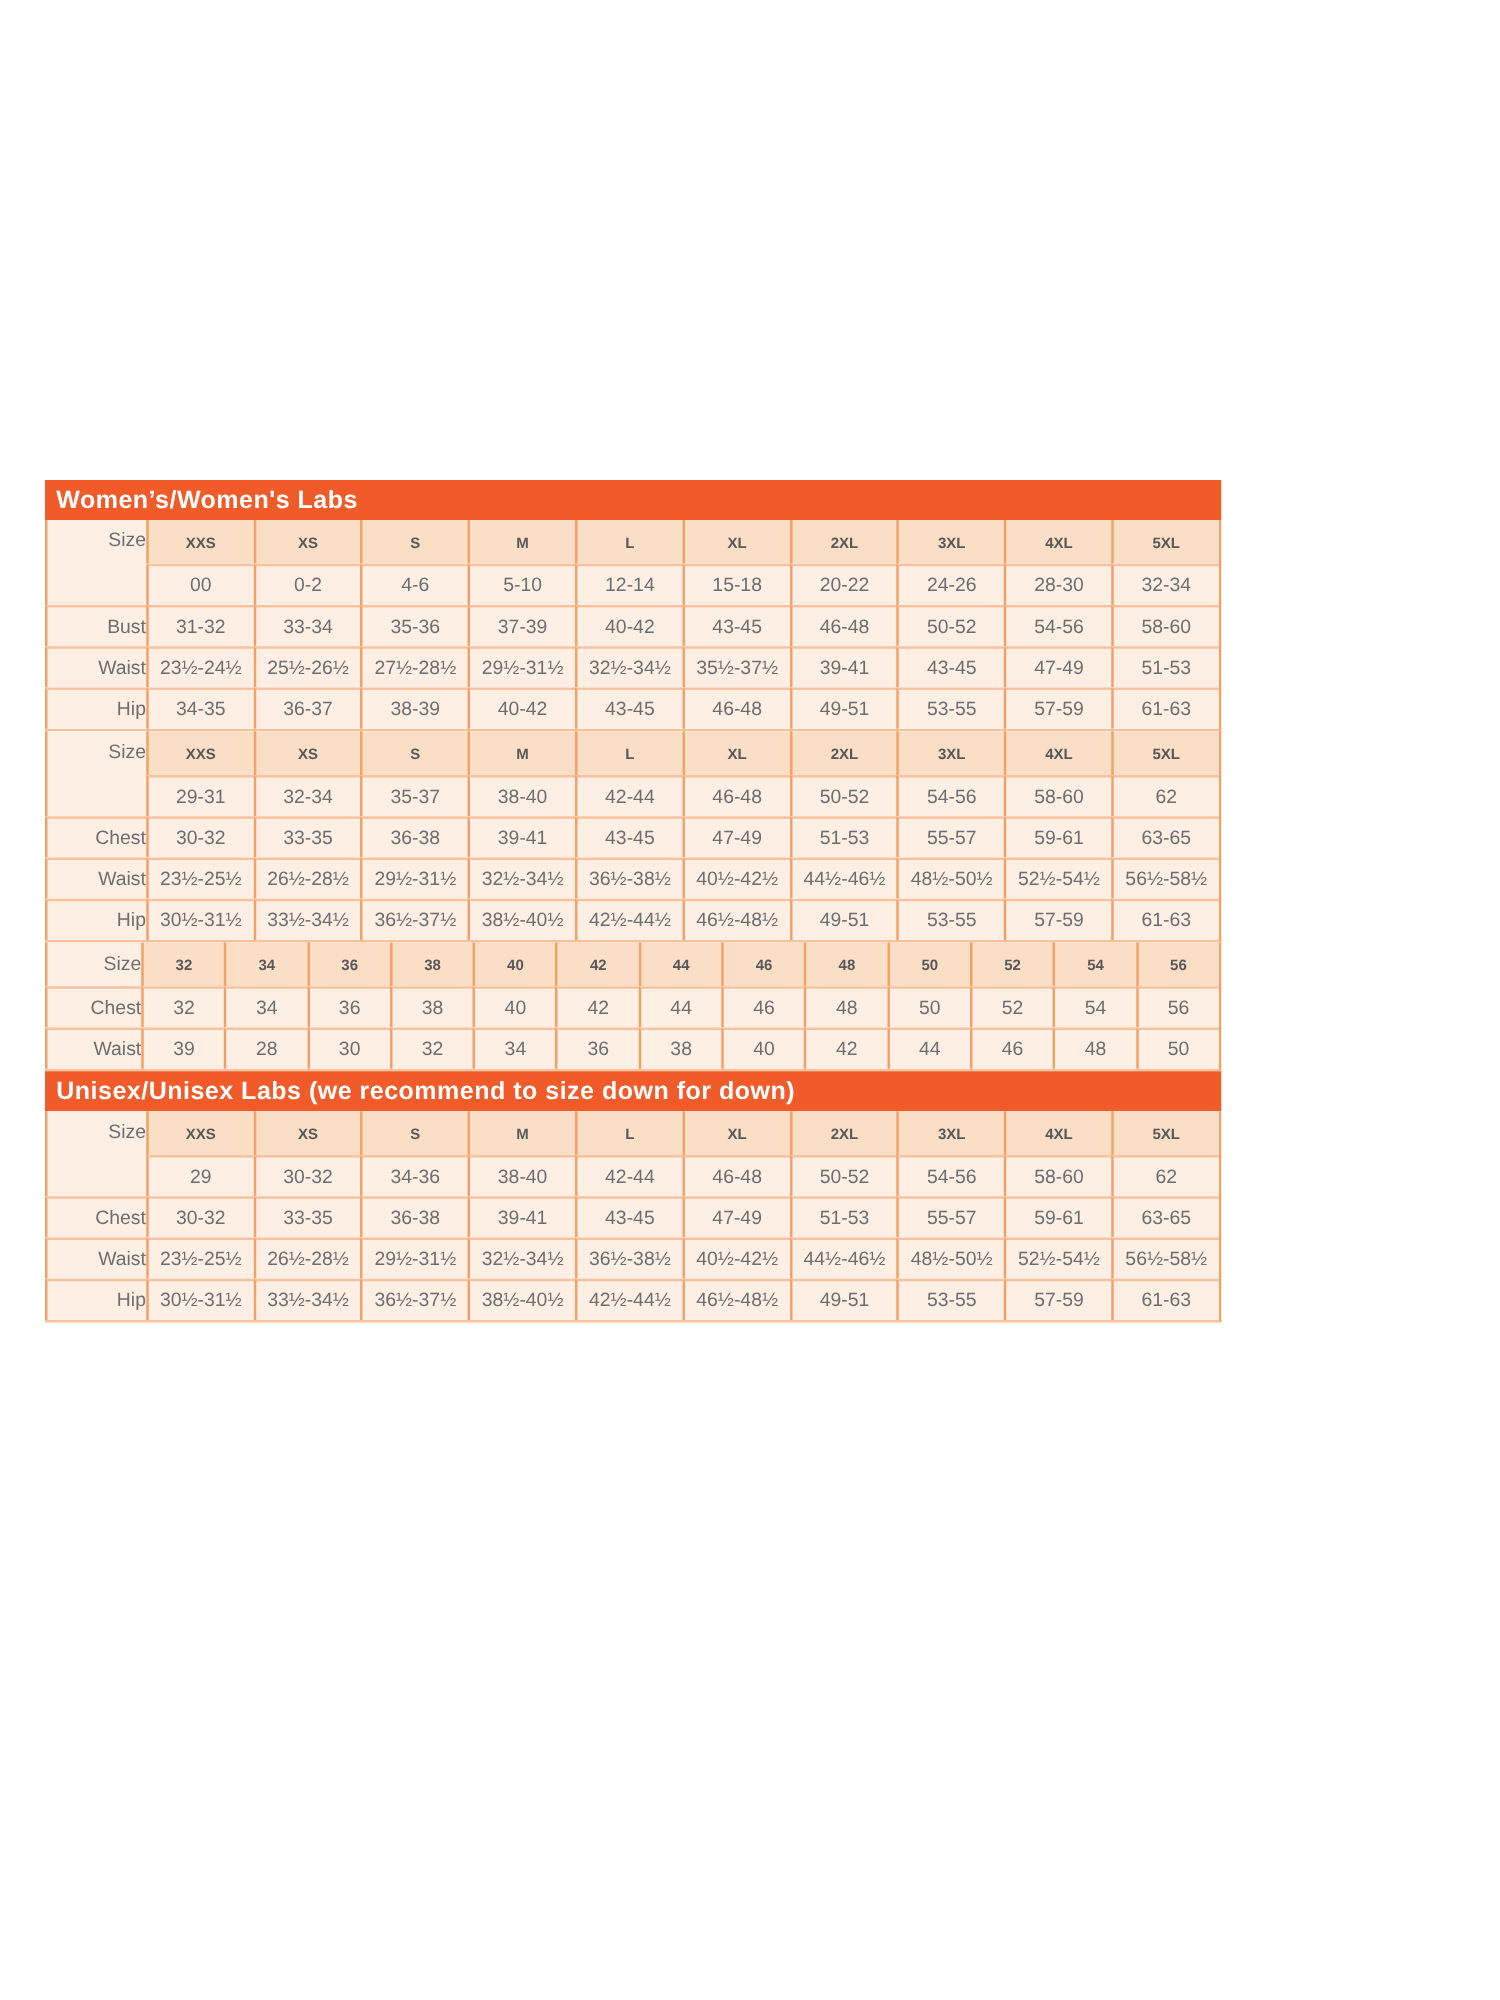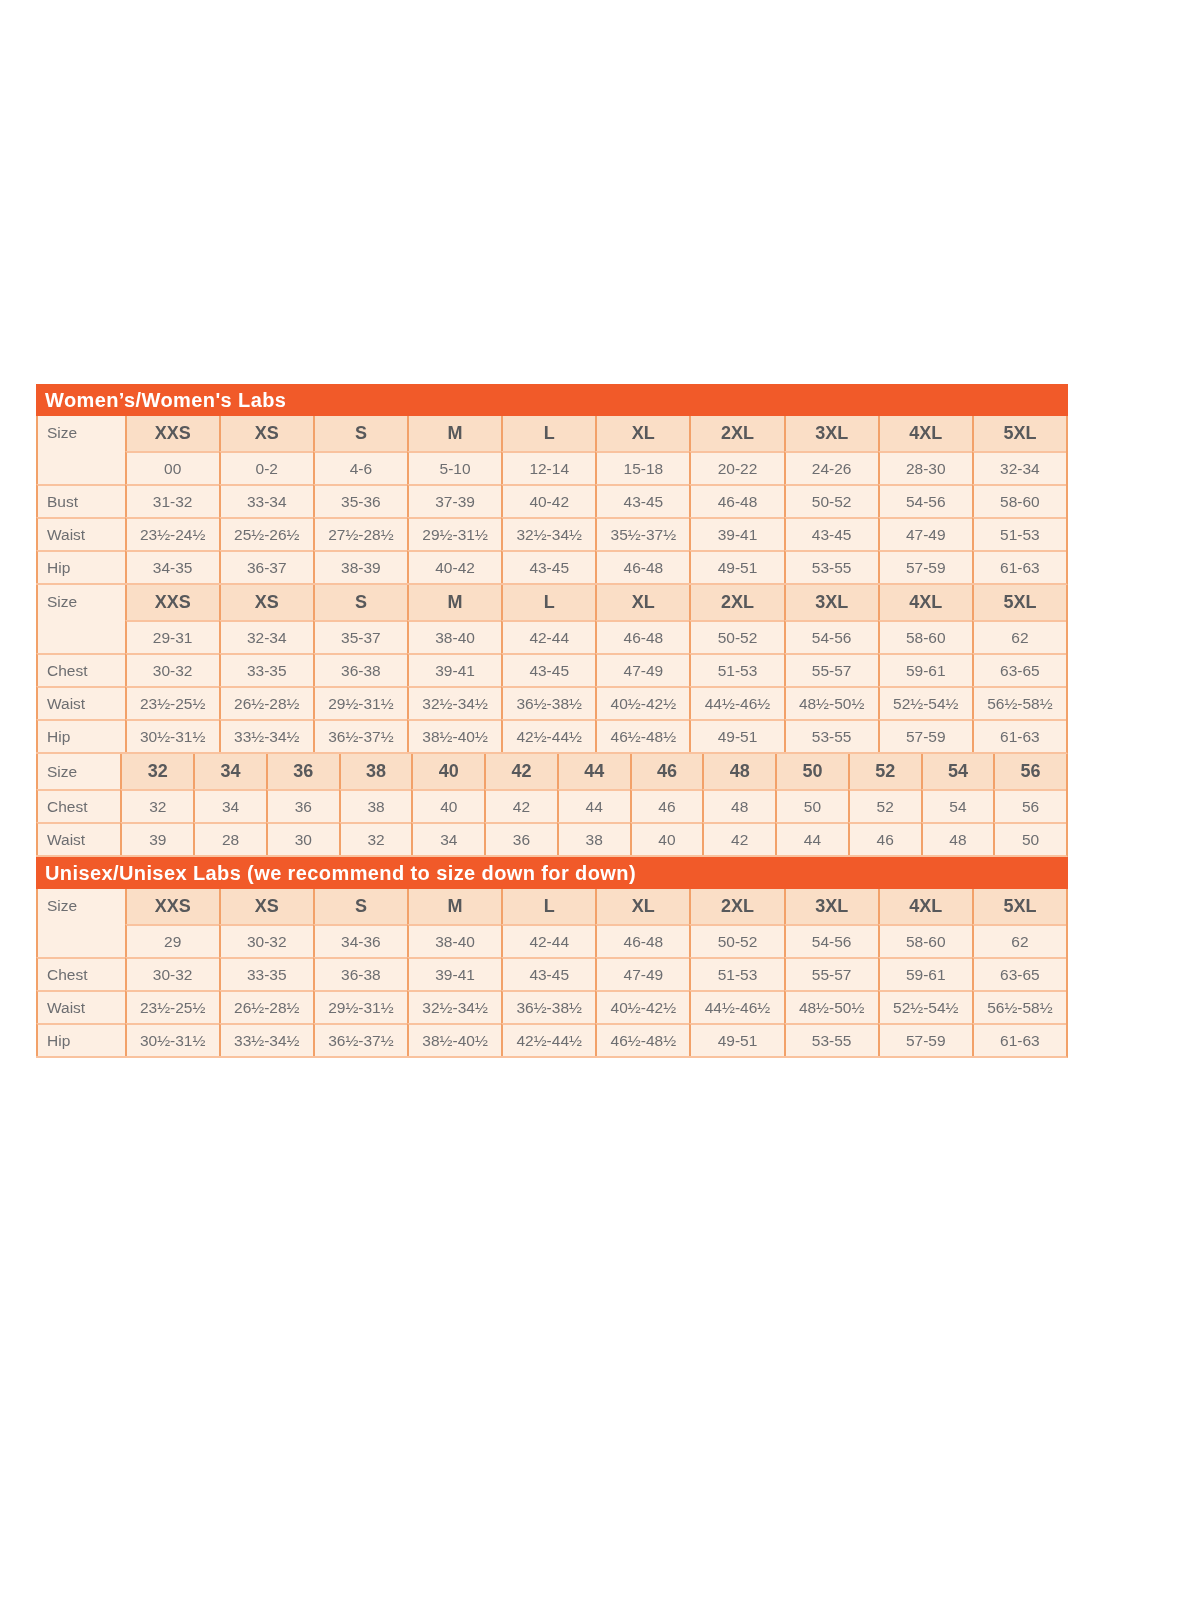--- a/index.html
+++ b/index.html
@@ -10,21 +10,21 @@
   }
   body {
     width: 1200px;
     height: 1600px;
     position: relative;
   }
   .charts-wrap {
     position: absolute;
     left: 36px;
     top: 384px;
-    width: 1032px;
+    width: 941px;
   }
   .size-table { width: 100%; }
   .title-bar {
     background: #F15A29;
     color: #ffffff;
     font-weight: bold;
     font-size: 20px;
     height: 32px;
     line-height: 33px;
     padding-left: 9px;
@@ -54,26 +54,26 @@
     white-space: nowrap;
   }
   table.size-grid tr:not(:first-child) th,
   table.size-grid tr:not(:first-child) td {
     border-top: 2px solid #F9C29E;
   }
   table.size-grid .colhead {
     background: #FADEC6;
     font-weight: bold;
     color: #58595B;
-    font-size: 18px;
+    font-size: 12px;
     height: 35px;
     text-align: center;
   }
   table.size-grid .rowlabel {
-    text-align: left;
+    text-align: right;
     padding-left: 9px;
   }
   table.size-grid .rowlabel.span2 {
     vertical-align: top;
     padding-top: 8px;
   }
   table.size-grid .val { text-align: center; }
 </style>
 </head>
 <body>

